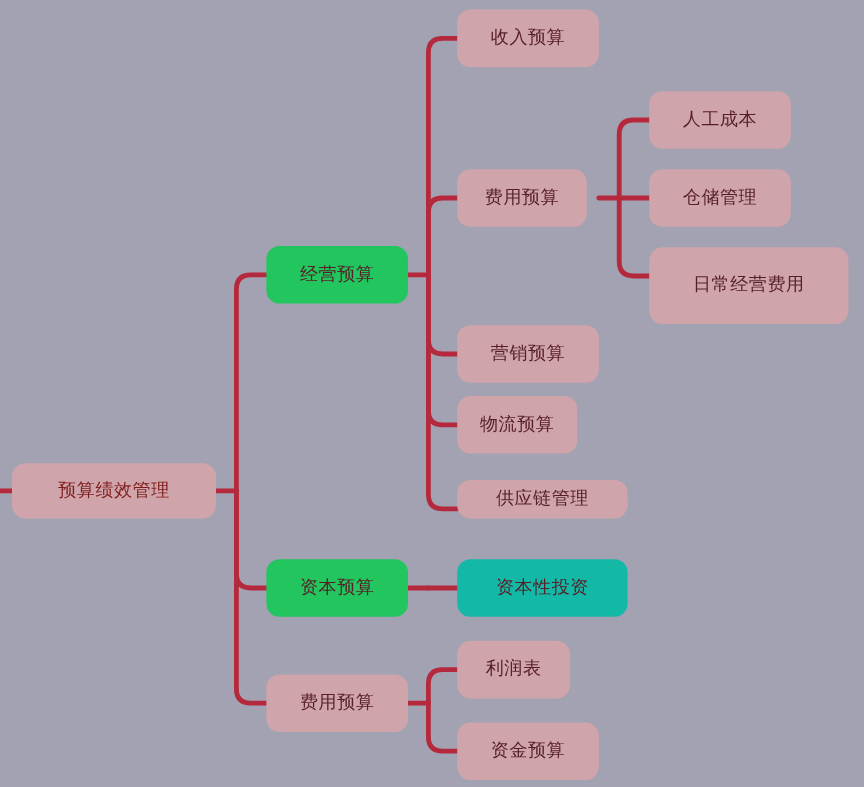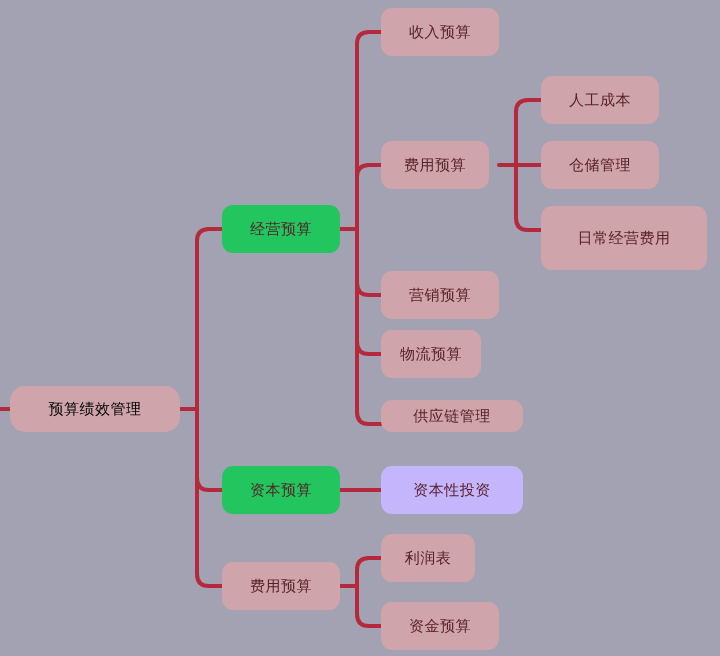--- a/index.html
+++ b/index.html
@@ -68,21 +68,21 @@
         <path d="M 357 586 L 357 570 Q 357 558 369 558 L 381 558" stroke="#b4293c"></path>
         <path d="M 357 586 L 357 614 Q 357 626 369 626 L 381 626" stroke="#b4293c"></path>
         <path d="M 499 165 L 516 165" stroke="#b4293c"></path>
         <path d="M 516 165 L 516 112 Q 516 100 528 100 L 541 100" stroke="#b4293c"></path>
         <path d="M 516 165 L 541 165" stroke="#b4293c"></path>
         <path d="M 516 165 L 516 218 Q 516 230 528 230 L 541 230" stroke="#b4293c"></path>
         <path d="M 0 409 L 10 409" stroke="#b4293c"></path>
       </g>
   </svg>
   <div id="node-layer">
-      <div class="node" style="left: 10px; top: 386px; width: 170px; height: 46px; background: rgb(207, 164, 170); color: #000000; border-radius: 15px;">
+      <div class="node" style="left: 10px; top: 386px; width: 170px; height: 46px; background: rgb(207, 164, 170); color: #7f1d1d;">
         <span class="node-label">预算绩效管理</span>
       </div>
       <div class="node" style="left: 222px; top: 205px; width: 118px; height: 48px; background: #22c55e; color: rgb(86, 30, 38);">
         <span class="node-label">经营预算</span>
       </div>
       <div class="node" style="left: 222px; top: 466px; width: 118px; height: 48px; background: #22c55e; color: rgb(86, 30, 38);">
         <span class="node-label">资本预算</span>
       </div>
       <div class="node" style="left: 222px; top: 562px; width: 118px; height: 48px; background: rgb(207, 164, 170); color: rgb(86, 30, 38);">
         <span class="node-label">费用预算</span>
@@ -95,21 +95,21 @@
       </div>
       <div class="node" style="left: 381px; top: 271px; width: 118px; height: 48px; background: rgb(207, 164, 170); color: rgb(86, 30, 38);">
         <span class="node-label">营销预算</span>
       </div>
       <div class="node" style="left: 381px; top: 330px; width: 100px; height: 48px; background: rgb(207, 164, 170); color: rgb(86, 30, 38);">
         <span class="node-label">物流预算</span>
       </div>
       <div class="node" style="left: 381px; top: 400px; width: 142px; height: 32px; background: rgb(207, 164, 170); color: rgb(86, 30, 38);">
         <span class="node-label">供应链管理</span>
       </div>
-      <div class="node" style="left: 381px; top: 466px; width: 142px; height: 48px; background: #c4b5fd; color: rgb(86, 30, 38);">
+      <div class="node" style="left: 381px; top: 466px; width: 142px; height: 48px; background: #14b8a6; color: rgb(86, 30, 38);">
         <span class="node-label">资本性投资</span>
       </div>
       <div class="node" style="left: 381px; top: 534px; width: 94px; height: 48px; background: rgb(207, 164, 170); color: rgb(86, 30, 38);">
         <span class="node-label">利润表</span>
       </div>
       <div class="node" style="left: 381px; top: 602px; width: 118px; height: 48px; background: rgb(207, 164, 170); color: rgb(86, 30, 38);">
         <span class="node-label">资金预算</span>
       </div>
       <div class="node" style="left: 541px; top: 76px; width: 118px; height: 48px; background: rgb(207, 164, 170); color: rgb(86, 30, 38);">
         <span class="node-label">人工成本</span>

